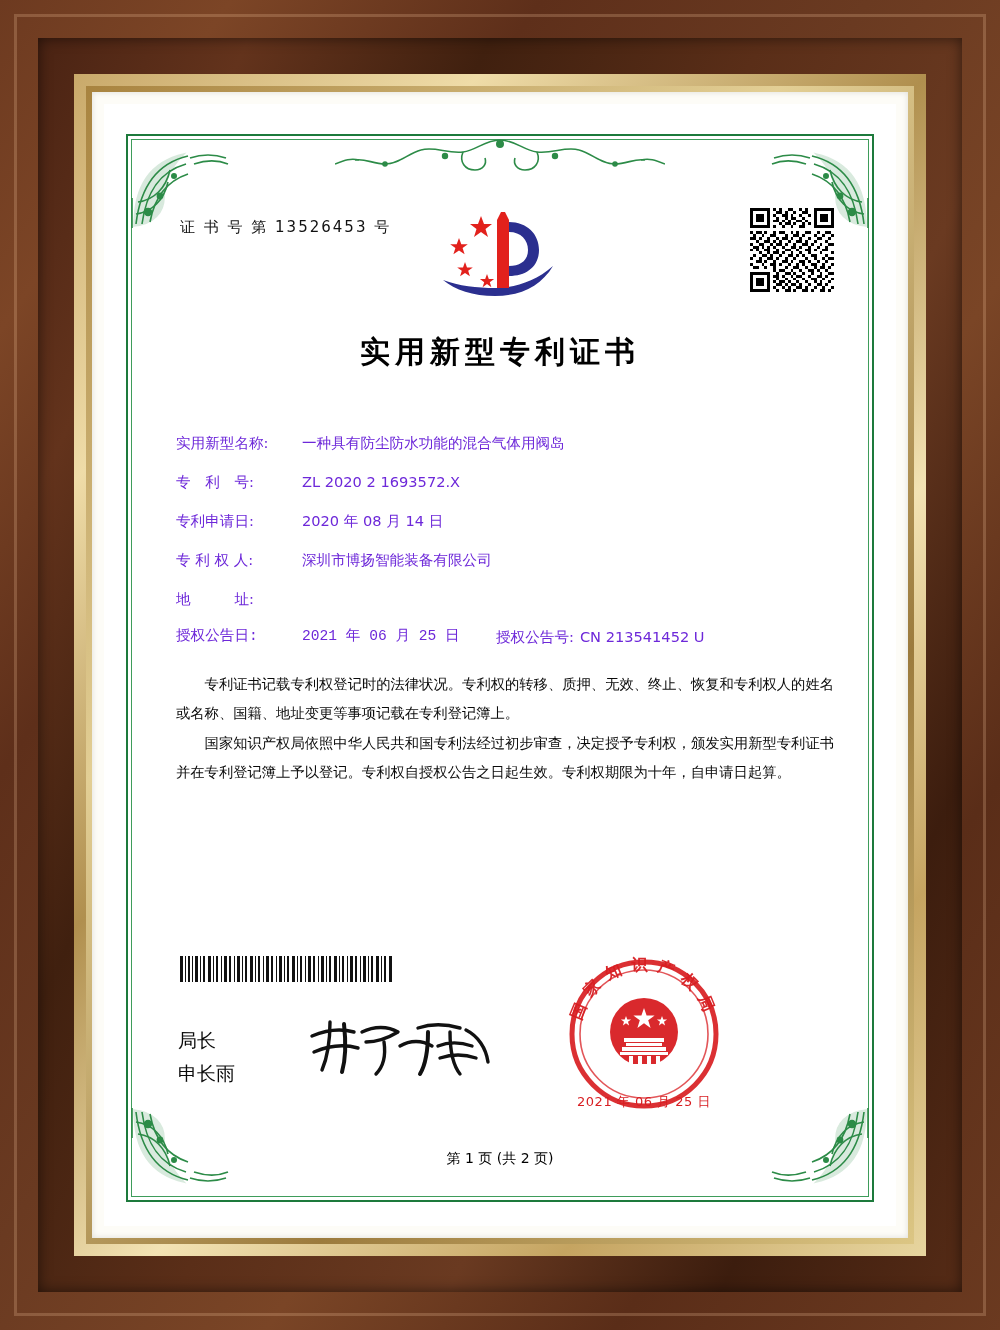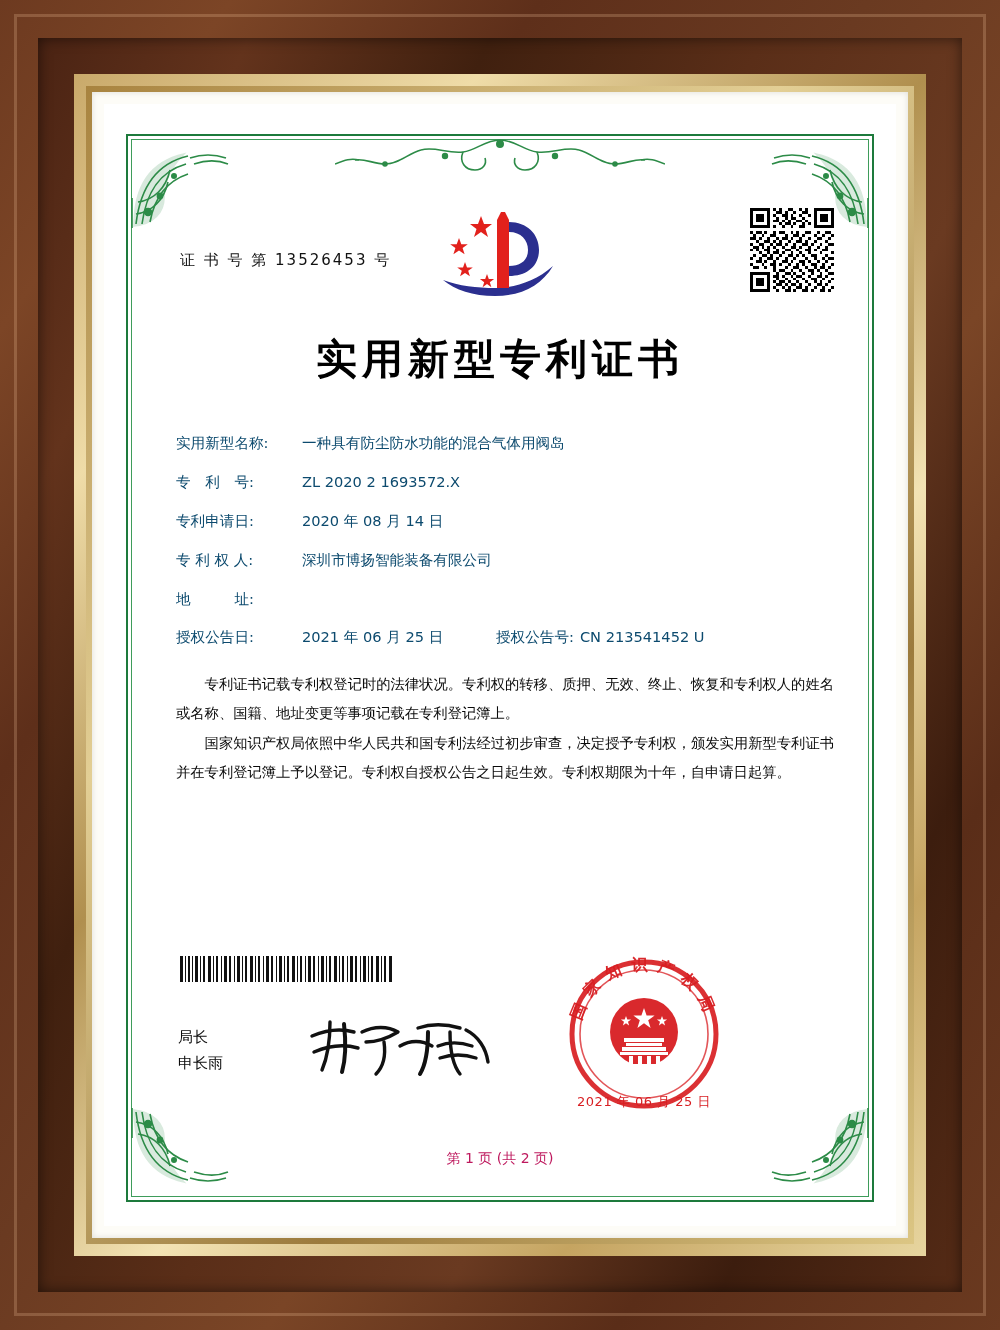--- a/index.html
+++ b/index.html
@@ -110,21 +110,20 @@
 
   
   .cert-no {
     position: absolute;
     left: 76px; top: 114px;
     font-size: 15px;
     color: #111;
     letter-spacing: 2px;
     font-family: "DejaVu Sans", sans-serif;
     white-space: nowrap;
-    margin-top: 33px;
   }
   .logo {
     position: absolute;
     left: 50%; top: 104px;
     transform: translateX(-50%);
     width: 130px; height: 92px;
   }
   .logo svg { width: 100%; height: 100%; display: block; }
 
   .qr {
@@ -134,33 +133,33 @@
   }
   .qr svg { width: 100%; height: 100%; display: block; }
 
   
   .title {
     position: absolute;
     left: 0; right: 0; top: 228px;
     text-align: center;
     font-family: Liberation Serif, serif;
     font-weight: bold;
-    font-size: 41px;
+    font-size: 30px;
     letter-spacing: 5px;
     color: #000;
   }
 
   
   .fields {
     position: absolute;
     left: 72px; top: 328px;
     right: 60px;
     font-family: "DejaVu Sans", sans-serif;
     font-size: 14.6px;
-    color: #0c4a6e;
+    color: #6d28d9;
   }
   .field-row {
     display: flex;
     align-items: flex-start;
     margin-bottom: 17px;
     line-height: 1.5;
   }
   .f-label {
     width: 126px;
     flex: 0 0 126px;
@@ -170,21 +169,21 @@
     flex: 1 1 auto;
   }
   .f-value .second-line { display: block; }
 
   .row-dual {
     display: flex;
     align-items: flex-start;
     margin-bottom: 14px;
     line-height: 1.5;
   }
-  .row-dual .seg1 { width: 320px; flex: 0 0 320px; display: flex; }
+  .row-dual .seg1 { width: 320px; flex: 0 0 320px; display: flex; font-family: Liberation Mono, monospace; }
   .row-dual .seg1 .f-label { width: 126px; flex: 0 0 126px; }
   .row-dual .seg2 { display: flex; }
   .row-dual .seg2 .f-label2 { margin-right: 6px; white-space: pre; }
 
   
   .body-text {
     position: absolute;
     left: 72px; right: 62px;
     top: 566px;
     font-family: "DejaVu Sans", sans-serif;
@@ -204,21 +203,21 @@
     left: 74px; top: 852px;
     width: 218px; height: 26px;
   }
   .barcode svg { width: 100%; height: 100%; display: block; }
 
   
   .sig-label {
     position: absolute;
     left: 74px; top: 920px;
     font-family: "DejaVu Sans", sans-serif;
-    font-size: 15px;
+    font-size: 19px;
     line-height: 1.75;
     color: #0a0a0a;
   }
   .sig-script {
     position: absolute;
     left: 196px; top: 908px;
     width: 200px; height: 70px;
   }
   .sig-script svg { width: 100%; height: 100%; display: block; }
 
@@ -231,21 +230,21 @@
   .seal svg { width: 100%; height: 100%; display: block; }
 
   
   .page-footer {
     position: absolute;
     left: 0; right: 0;
     top: 1046px;
     text-align: center;
     font-family: "DejaVu Sans", sans-serif;
     font-size: 14px;
-    color: #be185d;
+    color: #000000;
   }
 </style>
 </head>
 <body>
 
 <div class="frame-outer">
   <div class="frame-bevel-light"></div>
 </div>
 <div class="frame-inner-wood"></div>
 <div class="frame-gold"></div>

